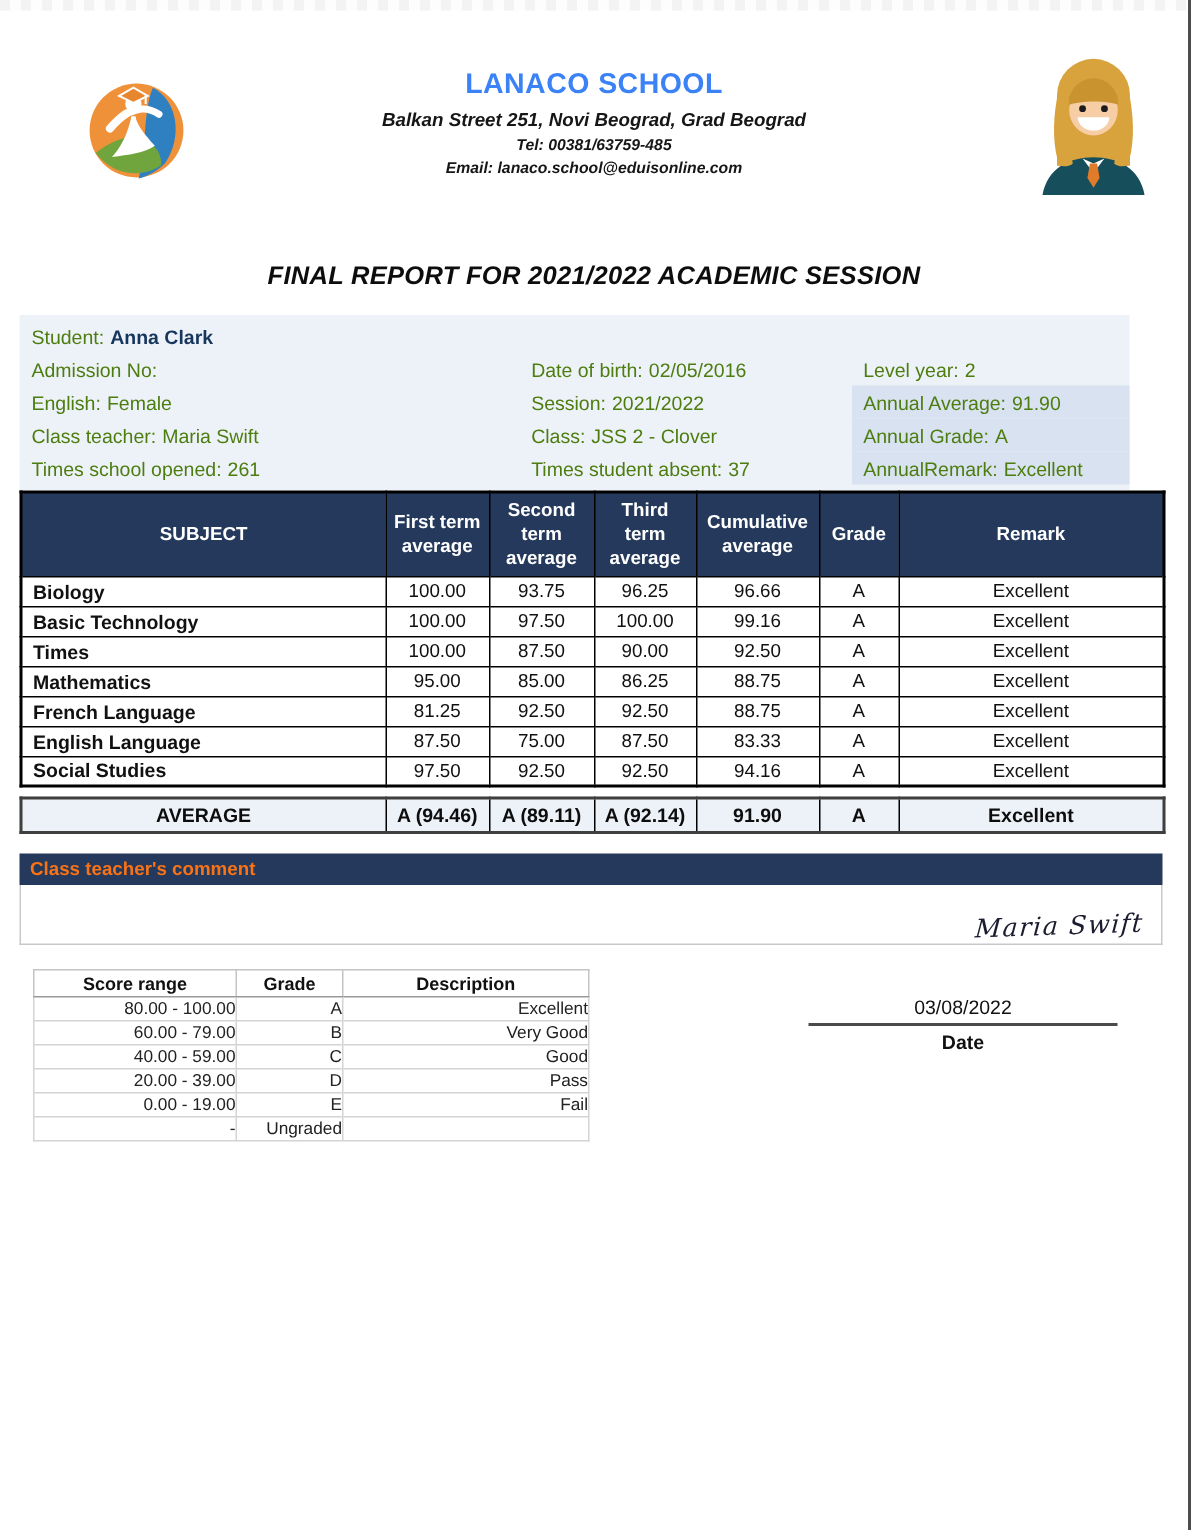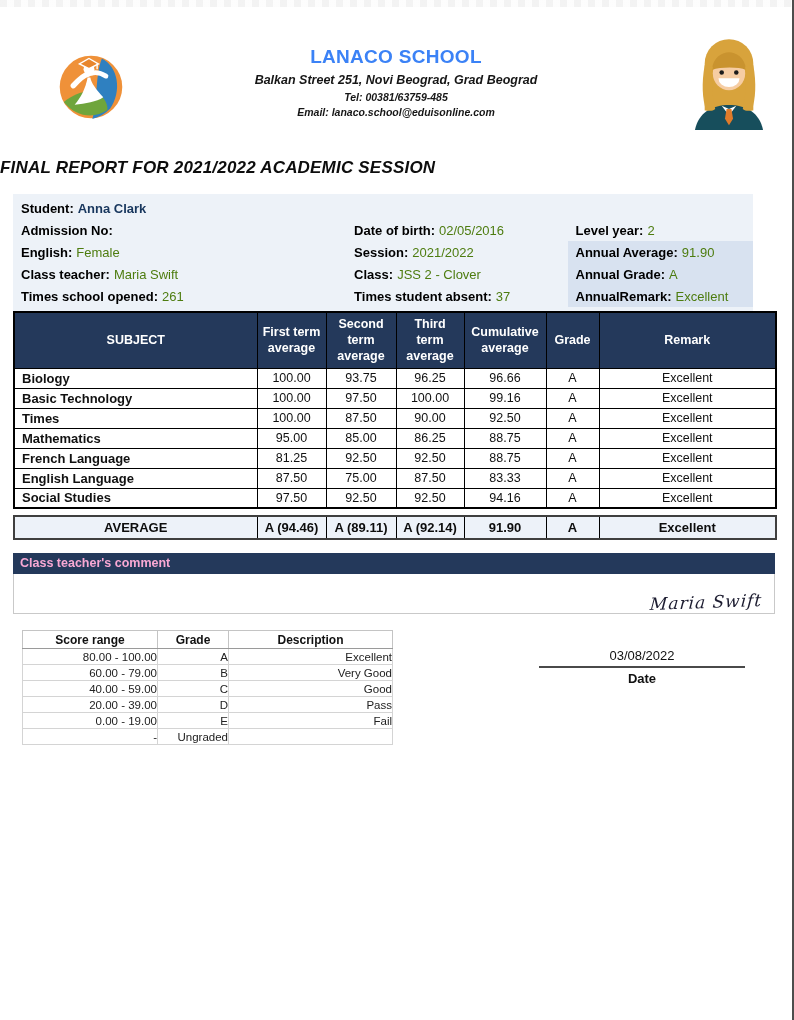--- a/index.html
+++ b/index.html
@@ -13,30 +13,30 @@
   
   .header { position:relative; height:132px; }
   .logo { position:absolute; left:57px; top:50px; width:68px; height:74px; }
   .avatar { position:absolute; left:688px; top:36px; width:82px; height:94px; }
   .school-center { text-align:center; padding-top:46px; }
   .school-name { font-size:19px; font-weight:bold; letter-spacing:.3px; color:#3b82f6; }
   .school-address { font-size:12.5px; font-style:italic; font-weight:600; margin-top:5px; color:#161616; }
   .school-tel { font-size:10.5px; font-style:italic; font-weight:600; margin-top:4px; color:#161616; }
   .school-email { font-size:10.5px; font-style:italic; font-weight:600; margin-top:3px; color:#161616; }
 
-  .report-title { text-align:left; font-size:17px; font-weight:bold; font-style:italic;
-                  margin-top:26px; letter-spacing:.2px; color:#0d0d0d; }
+  .report-title { text-align:center; font-size:17px; font-weight:bold; font-style:italic;
+                  margin-top:42px; letter-spacing:.2px; color:#0d0d0d; }
 
   
   .info { margin:16px 39px 0 13px; background:#edf2f8; padding:3px 0 4px 0; font-size:13px; }
   .info-row { display:flex; height:22px; align-items:center; }
   .cell { height:22px; display:flex; align-items:center; padding-left:8px; }
   .c1 { width:334px; } .c2 { width:222px; } .c3 { width:186px; }
   .cell.hl { background:#d8e2f0; }
-  .lbl { font-weight:bold; color:#000000; white-space:pre; }
+  .lbl { font-weight:normal; color:#4d7c0f; white-space:pre; }
   .val { color:#4d7c0f; margin-left:4px; white-space:pre; }
   .val.vb { font-weight:bold; color:#17365d; }
 
   
   .section-bar { margin:17px 0 0 13px; width:245px; height:22px; line-height:22px;
                  background:#0d0d0d; color:#fff; font-weight:bold; font-size:12.5px;
                  padding-left:8px; letter-spacing:.3px; }
   table { border-collapse:collapse; table-layout:fixed; }
   .perf-table { margin-left:13px; width:762px; border:2px solid #000; }
   .perf-table th { background:#24395b; color:#fff; font-size:12.5px; font-weight:bold;
@@ -44,21 +44,21 @@
   .perf-table td { border:1px solid #000; font-size:12.5px; height:20px;
                    text-align:center; padding:1px 4px; color:#111; }
   .perf-table td.subject { text-align:left; font-weight:bold; font-size:13px; padding-left:7px; }
 
   .avg-table { margin:6px 0 0 13px; width:762px; background:#edf2f9; border:2px solid #3f3f3f; }
   .avg-table td { border:1px solid #000; text-align:center; font-weight:bold;
                   font-size:13px; height:23px; color:#0d0d0d; }
 
   
   .comment-bar { margin:13px 0 0 13px; width:762px; height:21px; line-height:21px;
-                 background:#24395b; color:#f9a8d4; font-weight:bold; font-size:12.5px; padding-left:7px; }
+                 background:#24395b; color:#f97316; font-weight:bold; font-size:12.5px; padding-left:7px; }
   .comment-box { margin-left:13px; width:762px; height:40px; border:1px solid #c9c9c9;
                  border-top:none; position:relative; }
   .signature { position:absolute; right:12px; bottom:1px; font-family:"DejaVu Serif", serif;
                font-style:italic; font-size:17px; color:#1c1c30; transform:rotate(-2deg) skewX(-6deg);
                letter-spacing:1px; }
 
   
   .bottom-row { display:flex; justify-content:space-between; margin:16px 47px 0 22px; }
   .grade-table { width:370px; border:1px solid #c4c4c4; }
   .grade-table th { font-size:12px; font-weight:bold; height:18px; text-align:center;

